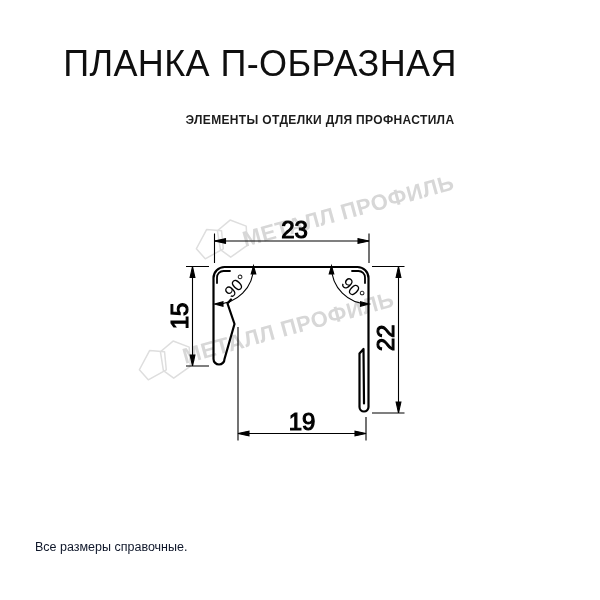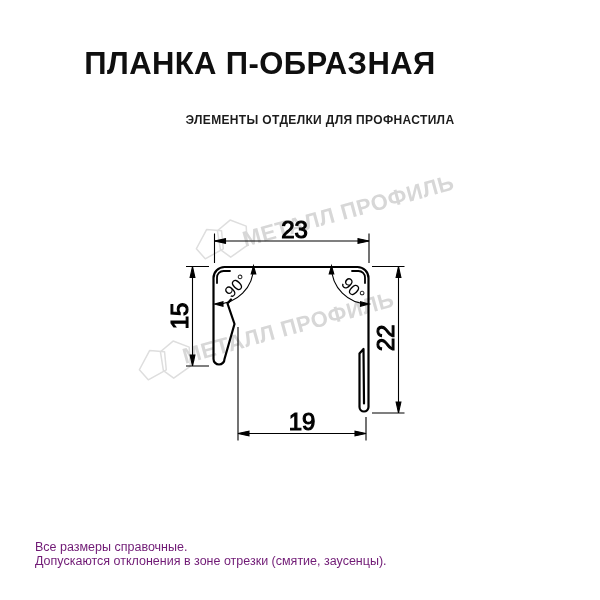--- a/index.html
+++ b/index.html
@@ -1,32 +1,32 @@
 <!DOCTYPE html>
 <html><head>
 <meta charset="utf-8">
 <style>
   html,body{margin:0;padding:0;}
   body{background:#ffffff;width:600px;height:600px;position:relative;
        font-family:"Liberation Sans", sans-serif;}
   .stage{position:absolute;inset:0;width:600px;height:600px;overflow:hidden;background:#fff;}
 
   .title-block{position:absolute;top:50px;left:0;width:520px;text-align:center;
-               color:#0f0f0f;font-weight:bold;font-size:31px;line-height:28.5px;
+               color:#0f0f0f;font-weight:normal;font-size:36px;line-height:28.5px;
                letter-spacing:0.4px;white-space:nowrap;}
   .subtitle{position:absolute;top:113px;left:0;width:600px;text-align:center;
             color:#1c1c1c;font-weight:bold;font-size:12px;letter-spacing:0.35px;
             line-height:14px;white-space:nowrap;padding-left:20px;}
 
   svg text{font-family:"Liberation Sans", sans-serif;}
   .dimnum{font-size:24px;fill:#000;}
   .angnum{font-size:16.5px;fill:#000;}
   .wm-text{font-size:22px;font-weight:bold;letter-spacing:0.5px;}
 
-  .footer{position:absolute;left:35px;top:541px;color:#701a75;font-size:12.5px;
+  .footer{position:absolute;left:35px;top:541px;color:#0f172a;font-size:12.5px;
           line-height:13.8px;white-space:nowrap;}
 </style>
 </head>
 <body>
 
 <div class="stage">
 
   <div class="title-block">
     <div>ПЛАНКА П-ОБРАЗНАЯ</div>
   </div>
@@ -107,16 +107,15 @@
     <g stroke="#000" stroke-width="1.1" fill="#000">
       <path fill="none" d="M331.5,267 A37,37 0 0 0 368.5,304"></path>
       <polygon points="331.5,265.8 329.2,274 333.8,274"></polygon>
       <polygon points="369,304 360.5,301.8 360.5,306.2"></polygon>
       <text class="angnum" transform="translate(349,293) rotate(45)" text-anchor="middle" stroke="none">90°</text>
     </g>
   </svg>
 
   <div class="footer">
     <div>Все размеры справочные.</div>
-    <div>Допускаются отклонения в зоне отрезки (смятие, заусенцы).</div>
   </div>
 
 </div>
 
 </body></html>

